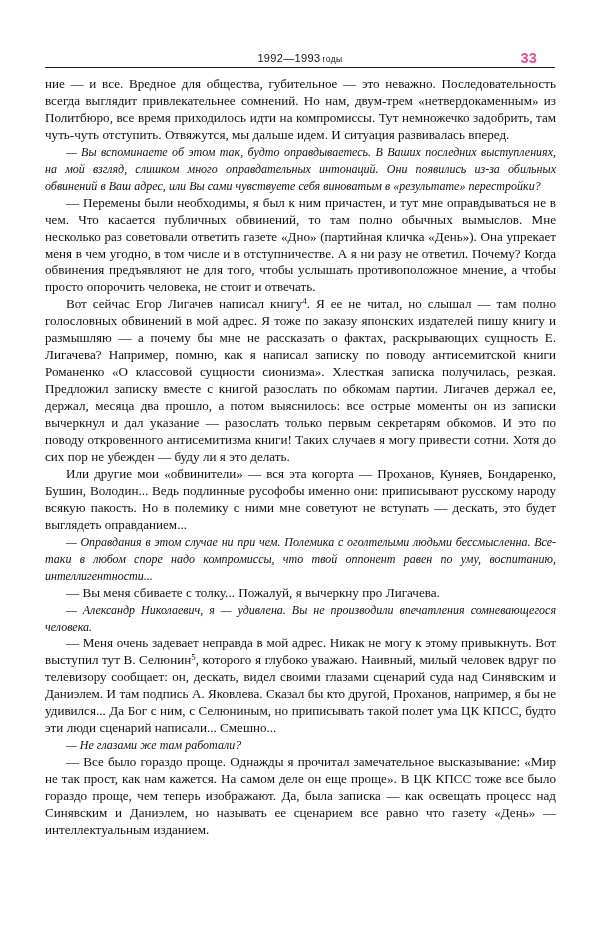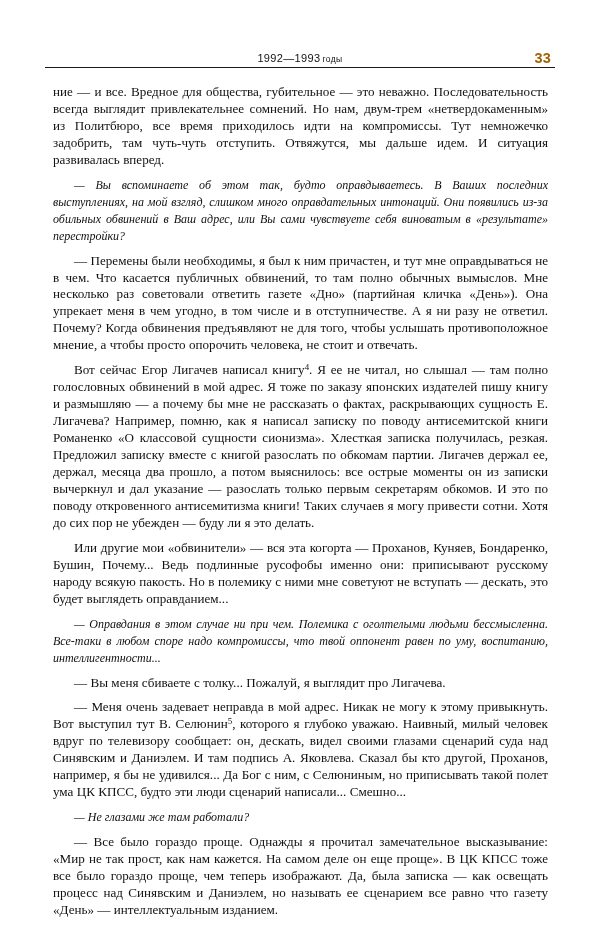--- a/index.html
+++ b/index.html
@@ -53,40 +53,40 @@
     white-space: nowrap;
   }
   .head-title .head-years { font-size: 11px; }
   .head-title .head-word {
     font-size: 8.5px;
     letter-spacing: 0.4px;
     margin-left: 2px;
   }
   .page-number {
     position: absolute;
-    right: 4px;
+    right: 18px;
     bottom: 1px;
     font-family: "Liberation Sans", "DejaVu Sans", sans-serif;
     font-size: 14.5px;
     font-weight: 600;
-    color: #a16207;
+    color: #ec4899;
     letter-spacing: 0.2px;
     margin-left: 20px;
   }
 
   
   .text-column {
     position: absolute;
     left: 45px;
     top: 76px;
     width: 511px;
   }
 
   p.para {
-    margin: 8px;
+    margin: 0;
     font-size: 13.1px;
     line-height: 16.95px;
     text-align: justify;
     text-justify: inter-word;
     hyphens: manual;
     -webkit-hyphens: manual;
     text-indent: 0;
     word-spacing: 0.1px;
   }
   p.para.indent { text-indent: 21px; }
@@ -117,26 +117,27 @@
   <div class="text-column">
 
     <p class="para">ние — и все. Вредное для общества, губительное — это неважно. Последовательность всегда выглядит привлекательнее сомнений. Но нам, двум-трем «нетвердокаменным» из Политбюро, все время приходилось идти на компромиссы. Тут немножечко задобрить, там чуть-чуть отступить. Отвяжутся, мы дальше идем. И ситуация развивалась вперед.</p>
 
     <p class="para indent italic">— Вы вспоминаете об этом так, будто оправдываетесь. В Ваших последних выступлениях, на мой взгляд, слишком много оправдательных интонаций. Они появились из-за обильных обвинений в Ваш адрес, или Вы сами чувствуете себя виноватым в «результате» перестройки?</p>
 
     <p class="para indent">— Перемены были необходимы, я был к ним причастен, и тут мне оправдываться не в чем. Что касается публичных обвинений, то там полно обычных вымыслов. Мне несколько раз советовали ответить газете «Дно» (партийная кличка «День»). Она упрекает меня в чем угодно, в том числе и в отступничестве. А я ни разу не ответил. Почему? Когда обвинения предъявляют не для того, чтобы услышать противоположное мнение, а чтобы просто опорочить человека, не стоит и отвечать.</p>
 
     <p class="para indent"><span>Вот сейчас Егор Лигачев написал книгу</span><sup class="fn">4</sup><span>. Я ее не читал, но слышал — там полно голословных обвинений в мой адрес. Я тоже по заказу японских издателей пишу книгу и размышляю — а почему бы мне не рассказать о фактах, раскрывающих сущность Е. Лигачева? Например, помню, как я написал записку по поводу антисемитской книги Романенко «О классовой сущности сионизма». Хлесткая записка получилась, резкая. Предложил записку вместе с книгой разослать по обкомам партии. Лигачев держал ее, держал, месяца два прошло, а потом выяснилось: все острые моменты он из записки вычеркнул и дал указание — разослать только первым секретарям обкомов. И это по поводу откровенного антисемитизма книги! Таких случаев я могу привести сотни. Хотя до сих пор не убежден — буду ли я это делать.</span></p>
 
-    <p class="para indent">Или другие мои «обвинители» — вся эта когорта — Проханов, Куняев, Бондаренко, Бушин, Почему... Ведь подлинные русофобы именно они: приписывают русскому народу всякую пакость. Но в полемику с ними мне советуют не вступать — дескать, это будет выглядеть оправданием...</p>
+    <p class="para indent">Или другие мои «обвинители» — вся эта когорта — Проханов, Куняев, Бондаренко, Бушин, Володин... Ведь подлинные русофобы именно они: приписывают русскому народу всякую пакость. Но в полемику с ними мне советуют не вступать — дескать, это будет выглядеть оправданием...</p>
 
     <p class="para indent italic">— Оправдания в этом случае ни при чем. Полемика с оголтелыми людьми бессмысленна. Все-таки в любом споре надо компромиссы, что твой оппонент равен по уму, воспитанию, интеллигентности...</p>
 
-    <p class="para indent">— Вы меня сбиваете с толку... Пожалуй, я выглядит про Лигачева.</p>
+    <p class="para indent">— Вы меня сбиваете с толку... Пожалуй, я вычеркну про Лигачева.</p>
 
+    <p class="para indent italic">— Александр Николаевич, я — удивлена. Вы не производили впечатления сомневающегося человека.</p>
 
     <p class="para indent"><span>— Меня очень задевает неправда в мой адрес. Никак не могу к этому привыкнуть. Вот выступил тут В. Селюнин</span><sup class="fn">5</sup><span>, которого я глубоко уважаю. Наивный, милый человек вдруг по телевизору сообщает: он, дескать, видел своими глазами сценарий суда над Синявским и Даниэлем. И там подпись А. Яковлева. Сказал бы кто другой, Проханов, например, я бы не удивился... Да Бог с ним, с Селюниным, но приписывать такой полет ума ЦК КПСС, будто эти люди сценарий написали... Смешно...</span></p>
 
     <p class="para indent italic">— Не глазами же там работали?</p>
 
     <p class="para indent">— Все было гораздо проще. Однажды я прочитал замечательное высказывание: «Мир не так прост, как нам кажется. На самом деле он еще проще». В ЦК КПСС тоже все было гораздо проще, чем теперь изображают. Да, была записка — как освещать процесс над Синявским и Даниэлем, но называть ее сценарием все равно что газету «День» — интеллектуальным изданием.</p>
 
   </div>
 
 </div>

